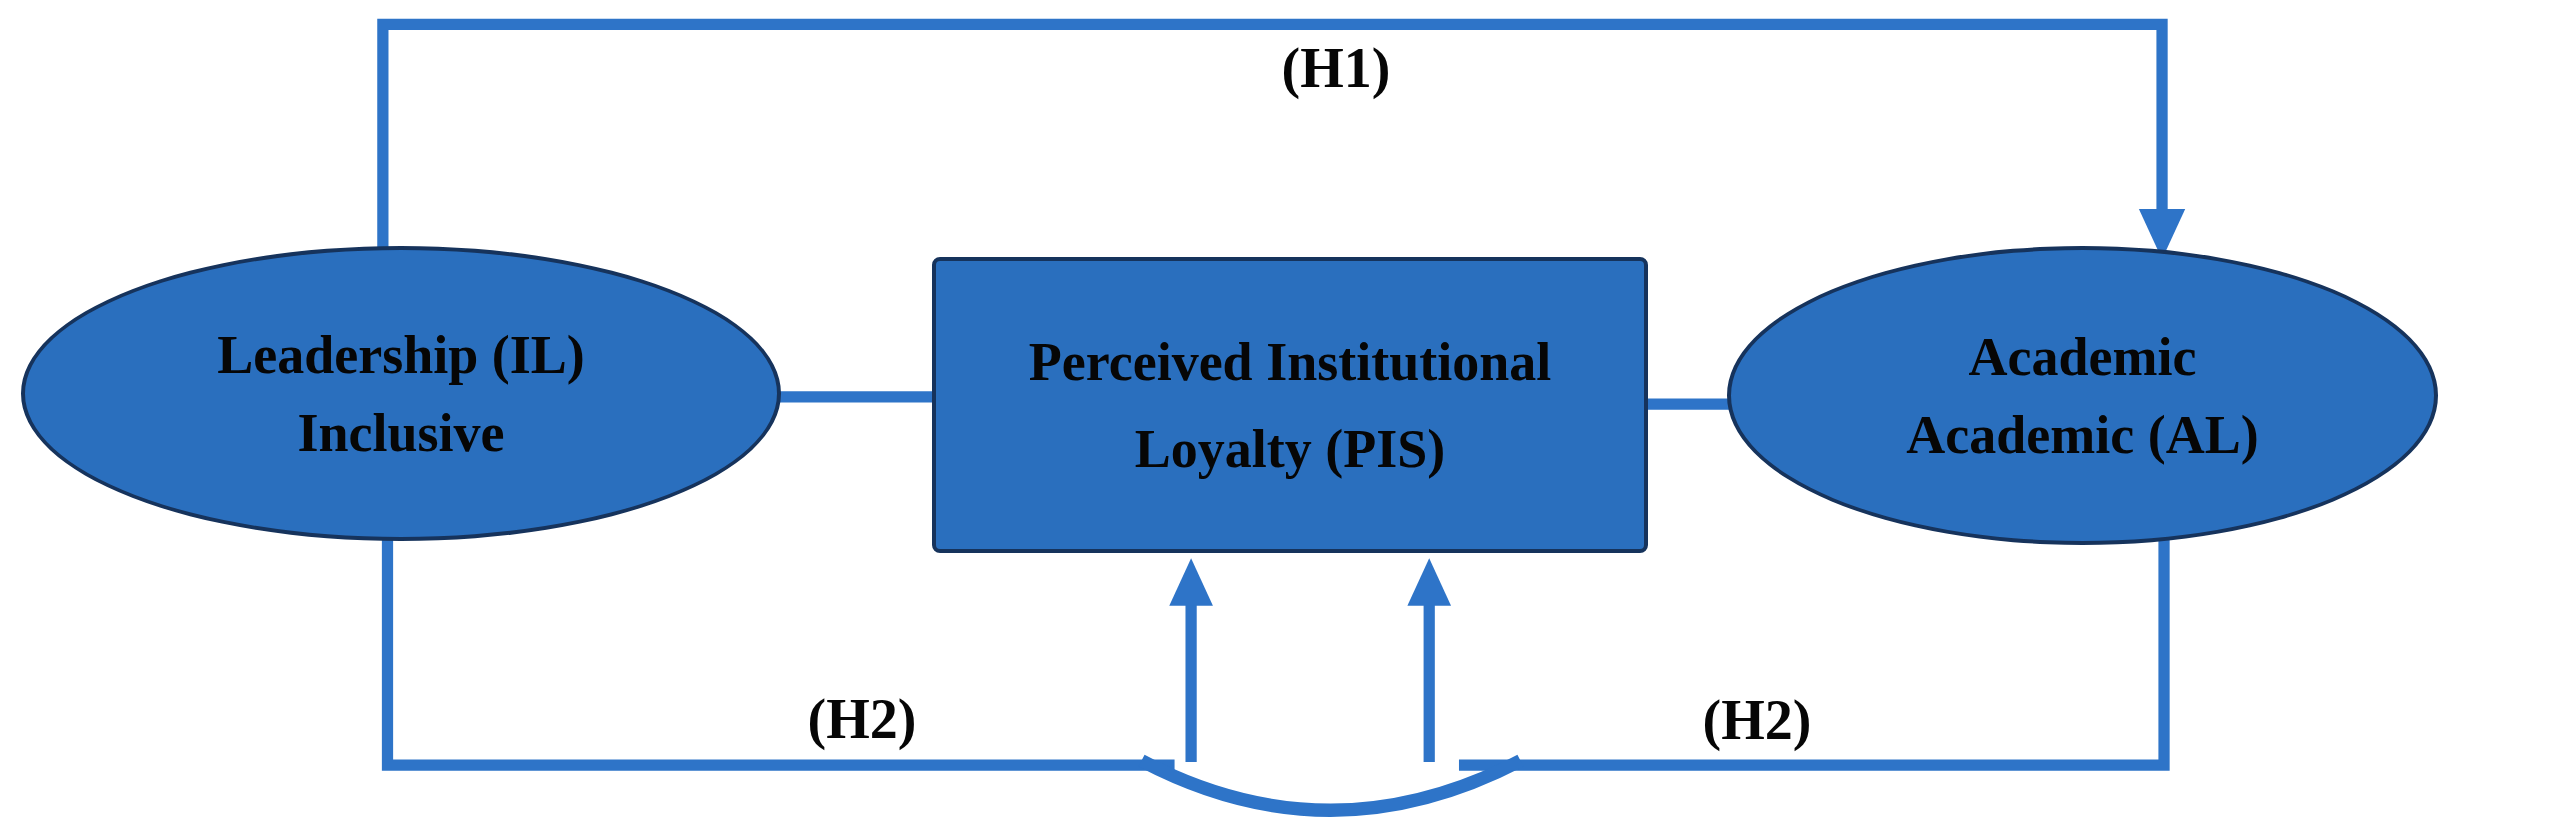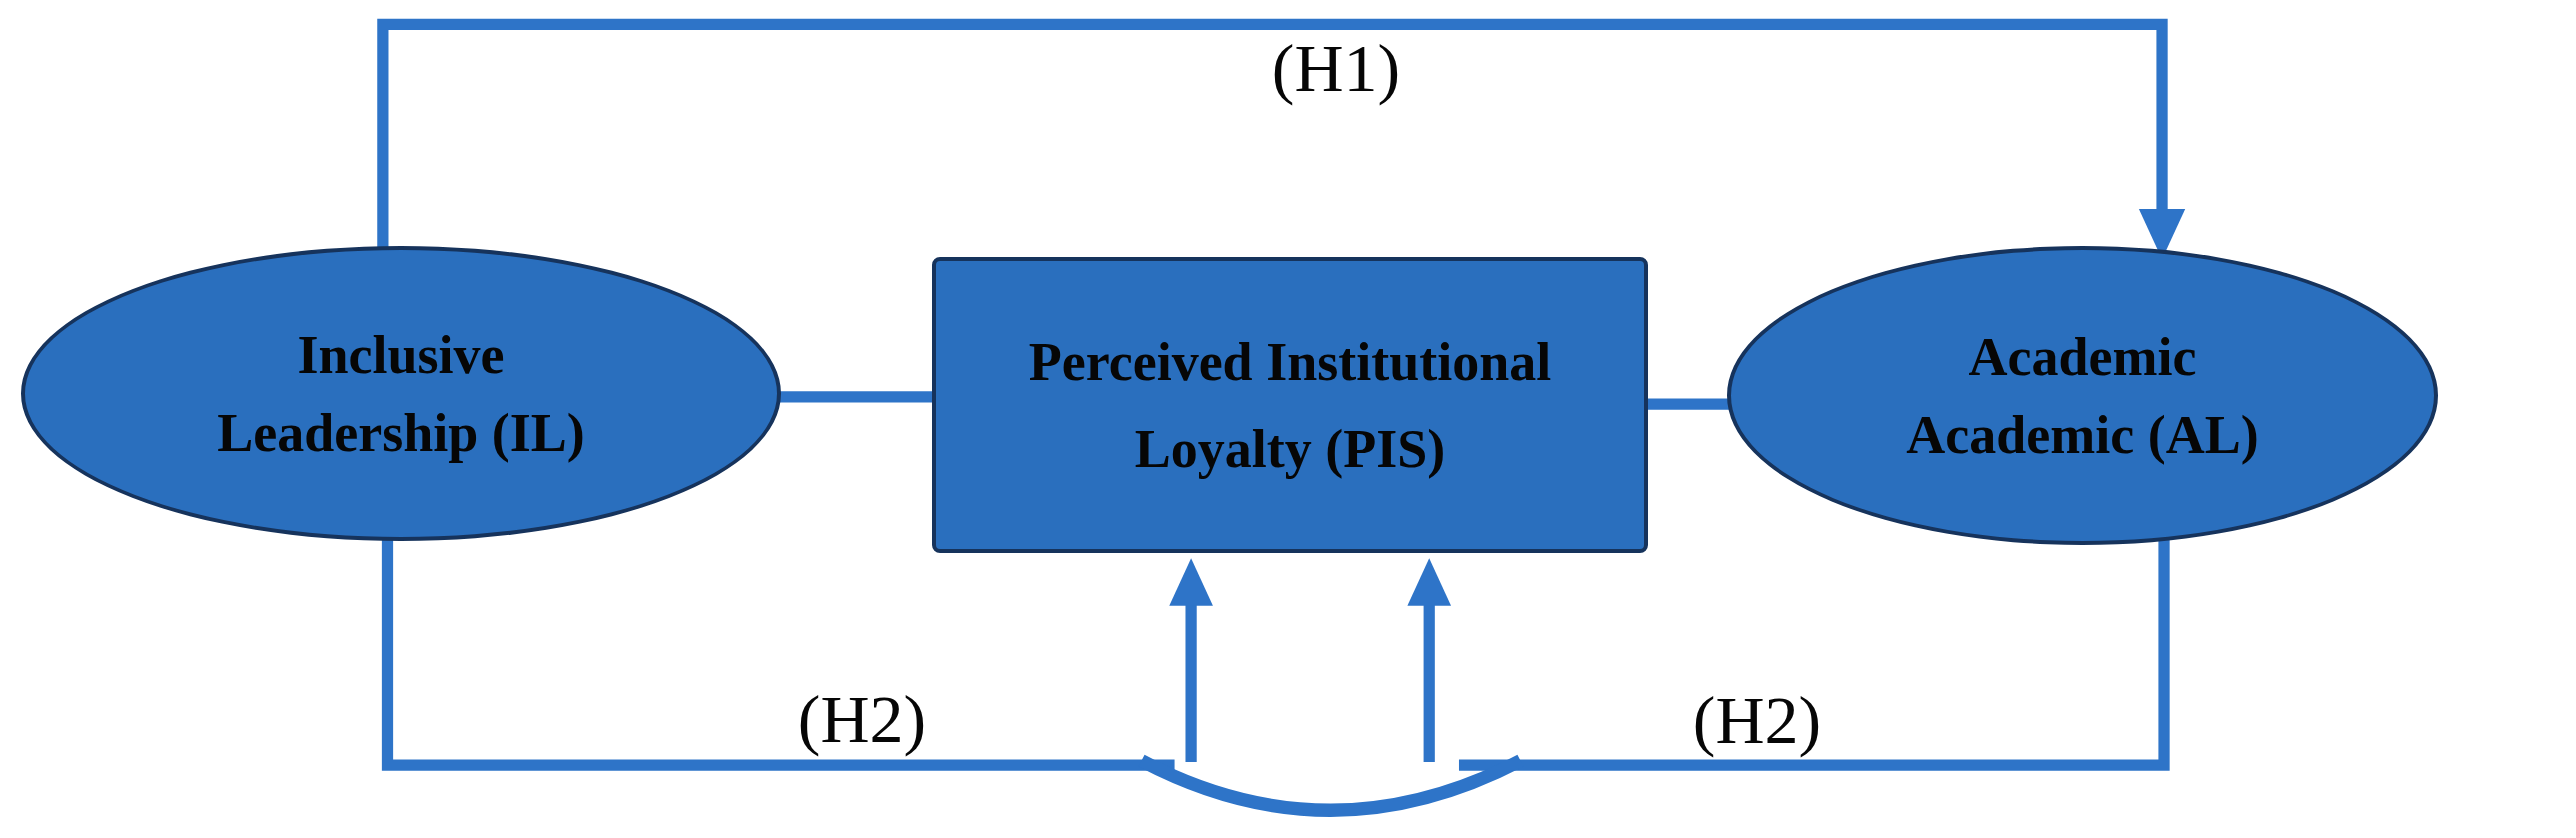--- a/index.html
+++ b/index.html
@@ -35,22 +35,22 @@
     color: #060606;
     font-weight: 700;
     font-size: 54px;
     line-height: 1.0;
   }
   .node.ellipse { border-radius: 50%; }
   .node.rect { border-radius: 8px; row-gap: 33px; }
   .edge-label {
     position: absolute;
     transform: translate(-50%, -50%);
-    font-weight: 400;
-    font-size: 68px;
+    font-weight: 700;
+    font-size: 56px;
     color: #060606;
     white-space: nowrap;
     line-height: 1;
   }
   .line  { stroke: #2E74C8; stroke-width: 17; fill: none; }
   .line.thick { stroke-width: 20; }
   .head  { fill: #2E74C8; stroke: none; }
 </style>
 </head>
 <body>
@@ -74,22 +74,22 @@
     <path class="line thick" d="M 1725 1150 Q 2010 1300 2298 1150"></path>
 
     <path class="line" d="M 1800 1152 L 1800 912"></path>
     <polygon class="head" points="1767,916 1833,916 1800,844"></polygon>
 
     <path class="line" d="M 2160 1152 L 2160 912"></path>
     <polygon class="head" points="2127,916 2193,916 2160,844"></polygon>
   </svg>
 
   <div class="node ellipse" style="left:21px; top:246px; width:760px; height:295px;">
+    <span>Leadership (IL)</span>
     <span>Inclusive</span>
-    <span>Leadership (IL)</span>
   </div>
 
   <div class="node rect" style="left:932px; top:257px; width:716px; height:296px;">
     <span>Perceived Institutional</span>
     <span>Loyalty (PIS)</span>
   </div>
 
   <div class="node ellipse" style="left:1727px; top:246px; width:711px; height:299px;">
     <span>Academic</span>
     <span>Academic (AL)</span>

